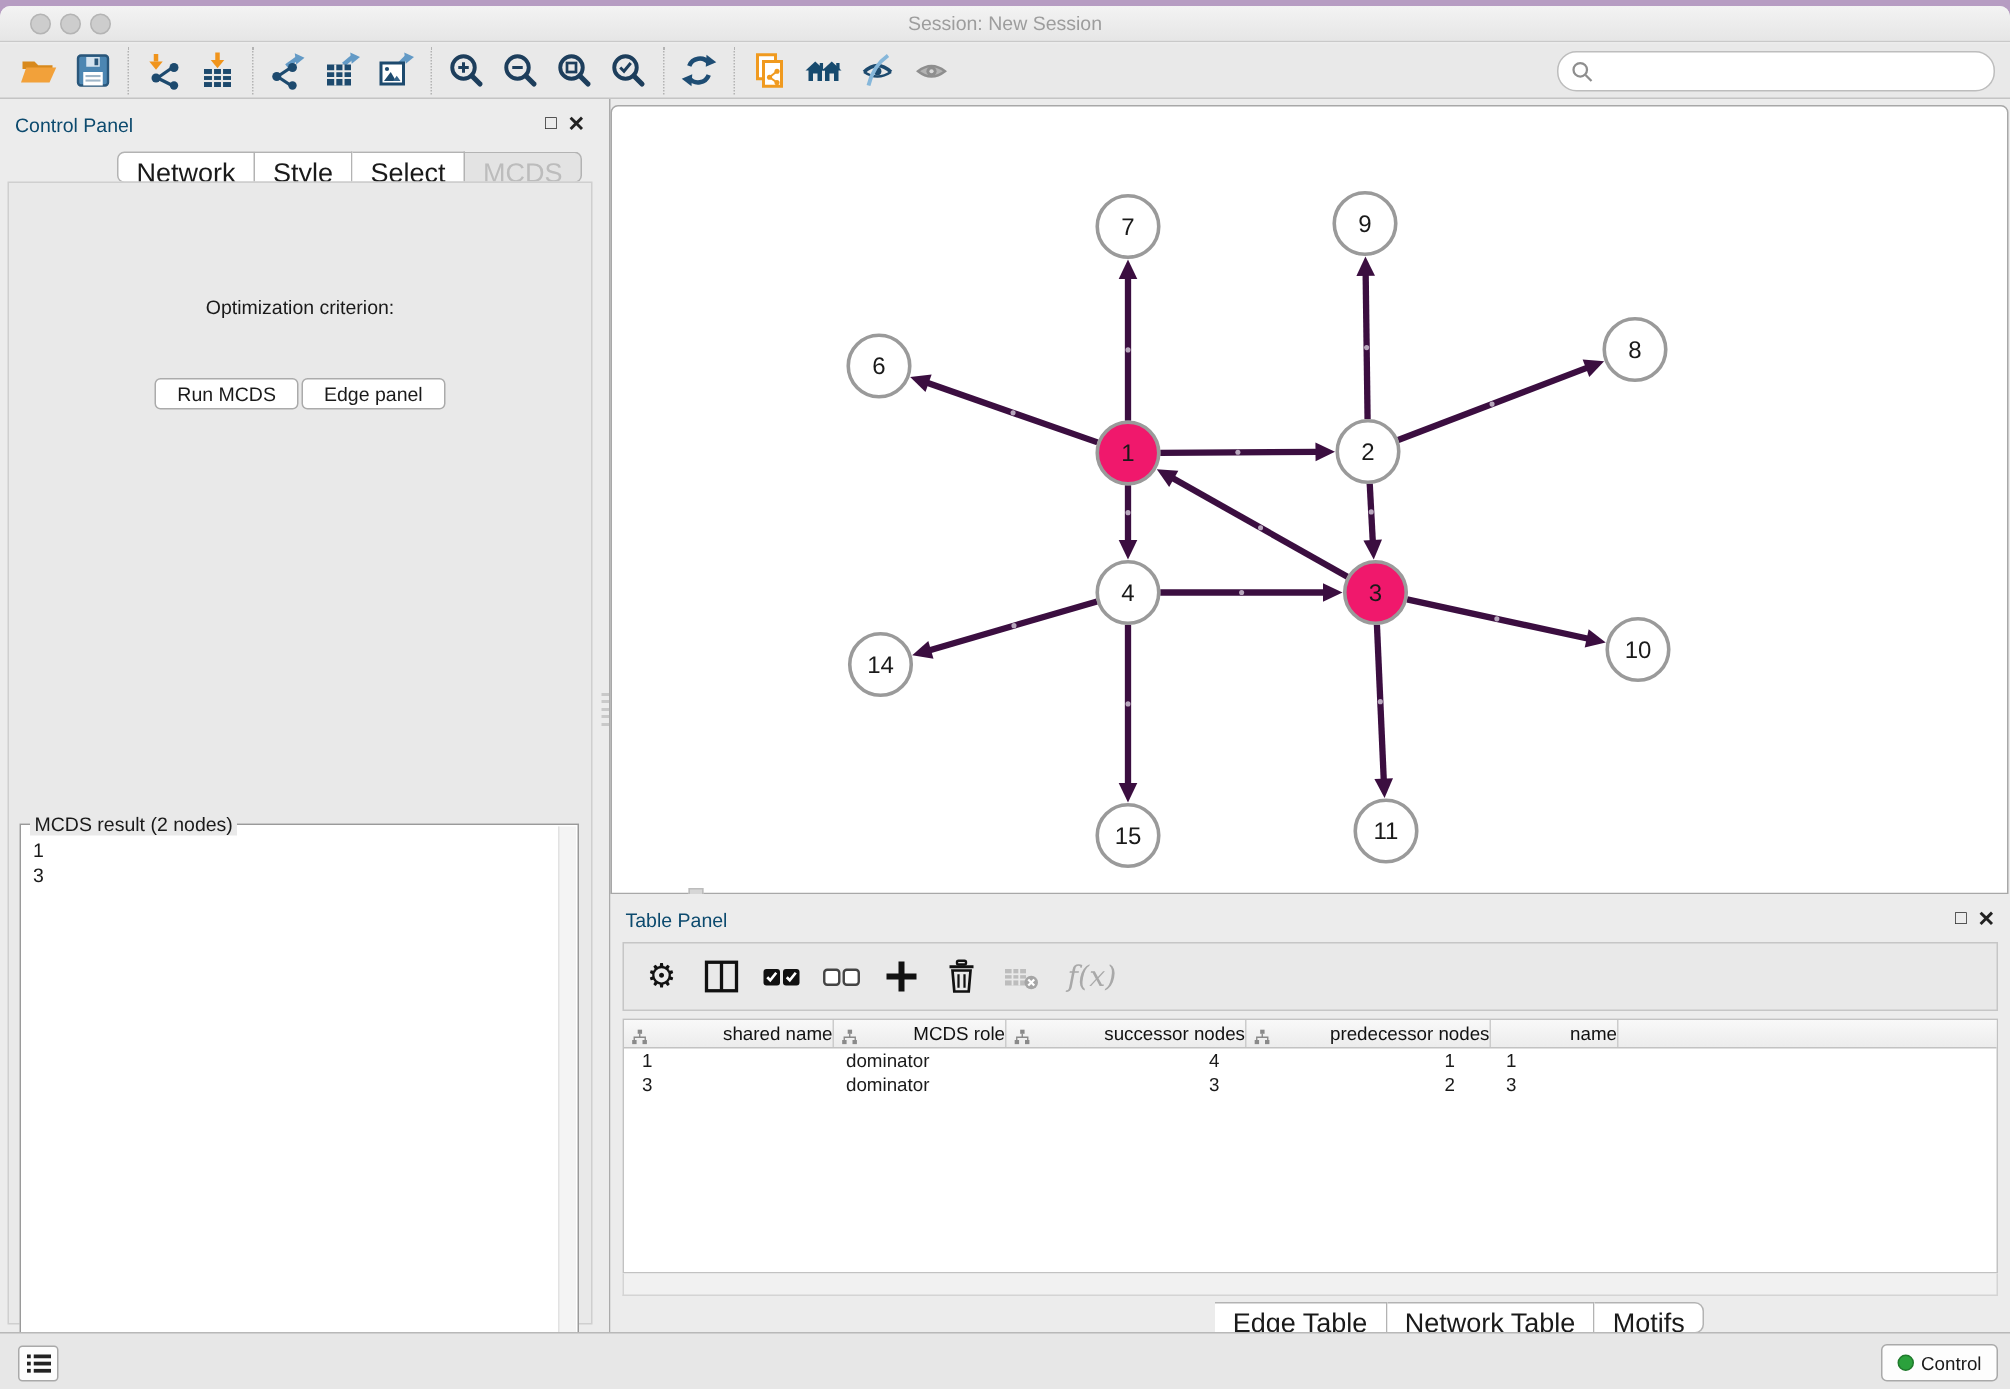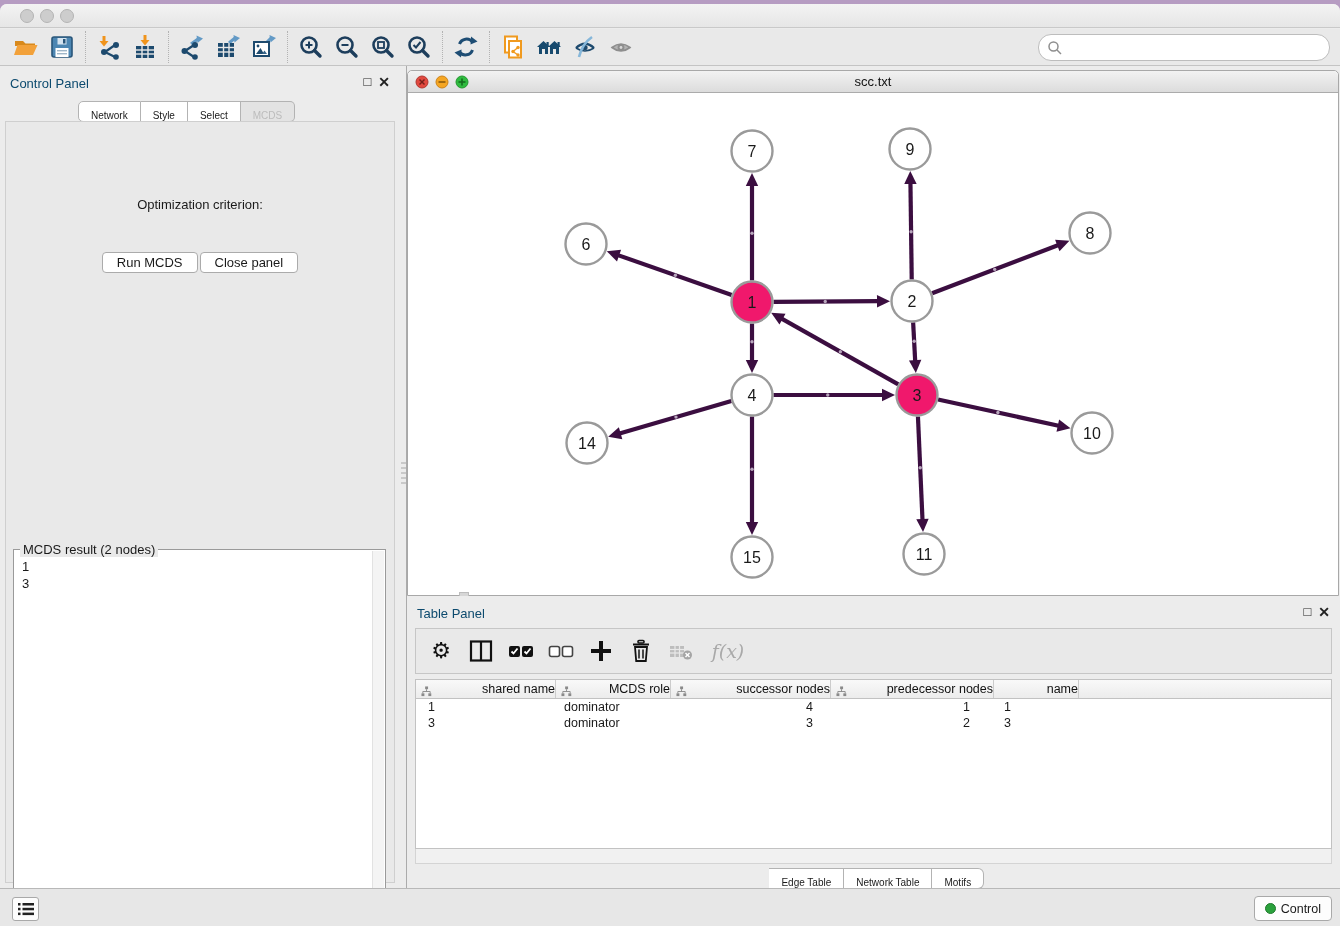--- a/index.html
+++ b/index.html
@@ -19,21 +19,21 @@
   .searchbox { position:absolute; right:10px; top:5px; width:292px; height:27px; background:#fff; border:1px solid #bdbdbd; border-radius:13px; display:flex; align-items:center; padding-left:8px; }
   .searchbox input { border:none; outline:none; flex:1; height:20px; font-size:13px; background:transparent; }
 
   
   .control-panel { position:absolute; left:0; top:62px; width:400px; bottom:38px; background:#ececec; }
   .panel-header { position:absolute; left:10px; top:10px; font-size:13px; color:#0c4a6e; }
   .panel-controls { position:absolute; right:10px; top:8px; display:flex; gap:7px; }
   .win-float { font-size:13px; color:#222; font-weight:bold; cursor:default; }
   .win-close { font-size:14px; color:#222; font-weight:bold; cursor:default; }
   .cp-tabs { position:absolute; left:78px; top:35px; display:flex; }
-  .seg-btn { height:21px; line-height:19px; padding:4px 12px; background:#fff; border:1px solid #b3b3b3; border-left:none; font-size:10px; text-align:left; }
+  .seg-btn { height:21px; line-height:19px; padding:4px 12px; background:#fff; border:1px solid #b3b3b3; border-left:none; font-size:18px; text-align:left; }
   .seg-btn:first-child { border-left:1px solid #b3b3b3; border-radius:5px 0 0 5px; }
   .seg-btn:last-child { border-radius:0 5px 5px 0; }
   .seg-btn.disabled-look { background:#e3e3e3; color:#bcbcbc; }
   .cp-pane { position:absolute; left:5px; right:5px; top:55px; bottom:5px; background:#e9e9e9; border:1px solid #cfcfcf; }
   .opt-label { position:absolute; left:0; right:0; top:75px; text-align:center; font-size:13px; }
   .criterion { position:absolute; left:45px; top:96px; width:310px; height:22px; background:#fff; border:1px solid #b5b5b5; border-radius:4px; display:flex; align-items:center; padding:0 6px; font-size:13px; }
   .criterion .stepper { margin-left:auto; }
   .cp-buttons { position:absolute; left:0; right:0; top:130px; display:flex; justify-content:center; gap:2px; }
   .push-btn { height:21px; line-height:19px; padding:0 14px; background:#fff; border:1px solid #ababab; border-radius:4px; font-size:13px; }
   .mcds-fieldset { position:absolute; left:7px; top:427px; width:373px; height:380px; background:#fff; border:1px solid #9a9a9a; }
@@ -77,20 +77,21 @@
 </style>
 </head>
 <body>
 
 <div class="app">
 
   <div class="titlebar">
     <span class="tl-gray" style="left:20px"></span>
     <span class="tl-gray" style="left:40px"></span>
     <span class="tl-gray" style="left:60px"></span>
+    <div class="title">Session: New Session</div>
   </div>
 
   <div class="toolbar">
     <div class="tb-btn">
       <svg width="26" height="26" viewBox="0 0 26 26">
           <path d="M2 7 h8 l2.5 2.5 H22 v2.5 H2 z" fill="#d8891c"></path>
           <path d="M4.5 11 H24.5 L20 21 H1 z" fill="#f2a13a"></path>
         </svg>
     </div>
     <div class="tb-btn">
@@ -255,50 +256,37 @@
     <div class="cp-tabs">
       <div class="seg-btn">Network</div>
       <div class="seg-btn">Style</div>
       <div class="seg-btn">Select</div>
       <div class="seg-btn disabled-look">MCDS</div>
     </div>
     <div class="cp-pane">
       <div class="opt-label">Optimization criterion:</div>
       <div class="cp-buttons">
         <div class="push-btn">Run MCDS</div>
-        <div class="push-btn">Close panel</div>
+        <div class="push-btn">Edge panel</div>
       </div>
       <div class="mcds-fieldset">
         <div class="mcds-legend">MCDS result (2 nodes)</div>
         <div class="mcds-lines">
           <div>1</div>
           <div>3</div>
         </div>
         <div class="mcds-scroll"></div>
       </div>
     </div>
   </div>
   <div class="cp-divider">
       <div class="grip"></div>
     </div>
 
   <div class="net-window">
-    <div class="net-titlebar">
-      <svg width="62" height="16" viewBox="0 0 62 16" style="position:absolute;left:6px;top:3px">
-        <circle cx="8" cy="8" r="6" fill="#e1493f" stroke="#b23730"></circle>
-          <line x1="5.5" y1="5.5" x2="10.5" y2="10.5" stroke="#76201a" stroke-width="1.4"></line>
-          <line x1="10.5" y1="5.5" x2="5.5" y2="10.5" stroke="#76201a" stroke-width="1.4"></line>
-        <circle cx="28" cy="8" r="6" fill="#f5a623" stroke="#cd8318"></circle>
-          <line x1="24.5" y1="8" x2="31.5" y2="8" stroke="#8a5a0d" stroke-width="1.6"></line>
-        <circle cx="48" cy="8" r="6" fill="#2fbb3f" stroke="#23982f"></circle>
-          <line x1="44.5" y1="8" x2="51.5" y2="8" stroke="#156d1f" stroke-width="1.6"></line>
-          <line x1="48" y1="4.5" x2="48" y2="11.5" stroke="#156d1f" stroke-width="1.6"></line>
-      </svg>
-      <div class="net-title">scc.txt</div>
-    </div>
     <div class="net-canvas">
       <svg id="graph-svg" width="930" height="502" viewBox="0 0 930 502">
           <line x1="344" y1="186.5" x2="344" y2="90" stroke="#3b0e40" stroke-width="4.2"></line>
           <polygon points="344,79 350.2,92 337.8,92" fill="#3b0e40"></polygon>
           <circle cx="344" cy="139.25" r="1.7" fill="#cfc2d4" opacity="0.85"></circle>
           <line x1="323.70323584441155" y1="200.90835951190283" x2="209.153172889973" y2="160.8848435398701" stroke="#3b0e40" stroke-width="4.2"></line>
           <polygon points="198.76878192664867,157.2565623599134 213.08627518473483,155.69151066598852 208.99621276369274,167.39755138828139" fill="#3b0e40"></polygon>
           <circle cx="267.37223990931267" cy="181.22644526951888" r="1.7" fill="#cfc2d4" opacity="0.85"></circle>
           <line x1="365.499580090427" y1="207.86562762443484" x2="471.0006445123679" y2="207.2062459717977" stroke="#3b0e40" stroke-width="4.2"></line>
           <polygon points="482.0004296749119,207.1374973145318 469.03943281690977,213.41862463746176 468.96193433053725,201.01886681786667" fill="#3b0e40"></polygon>

